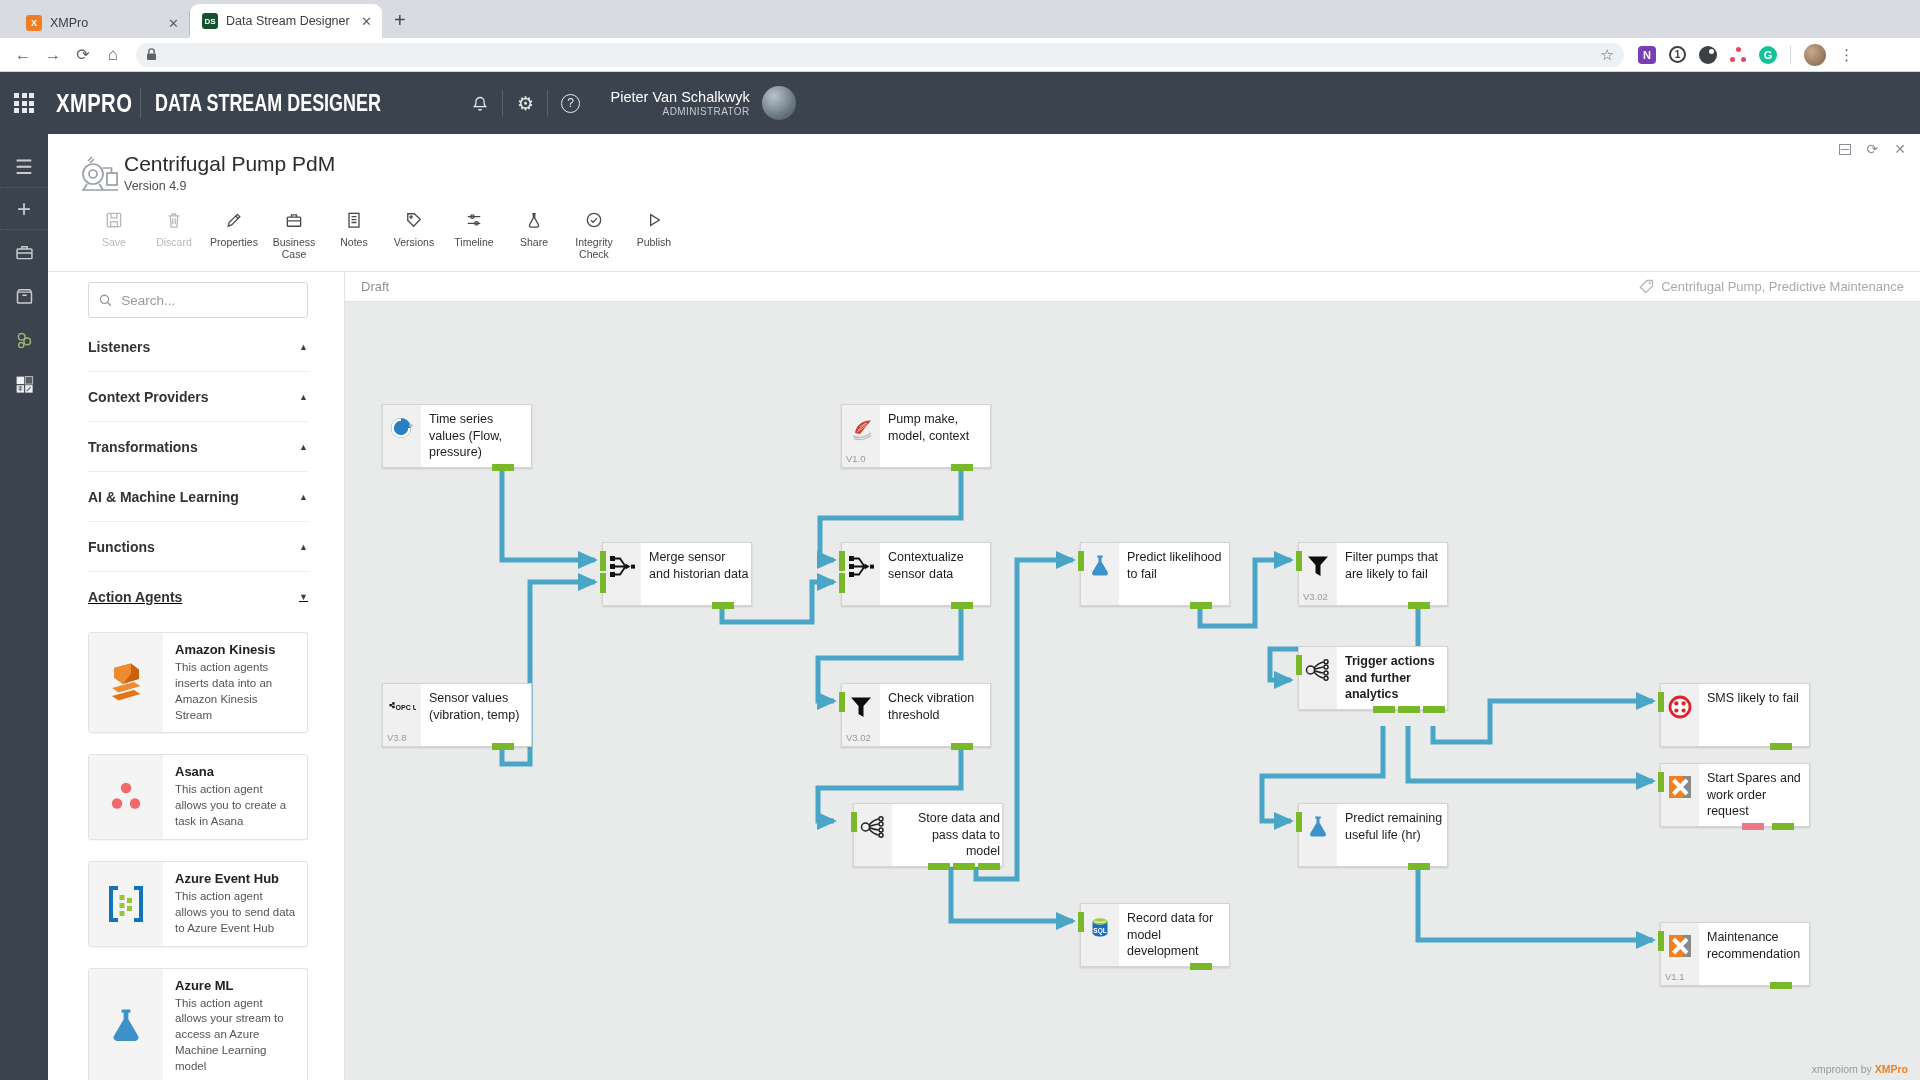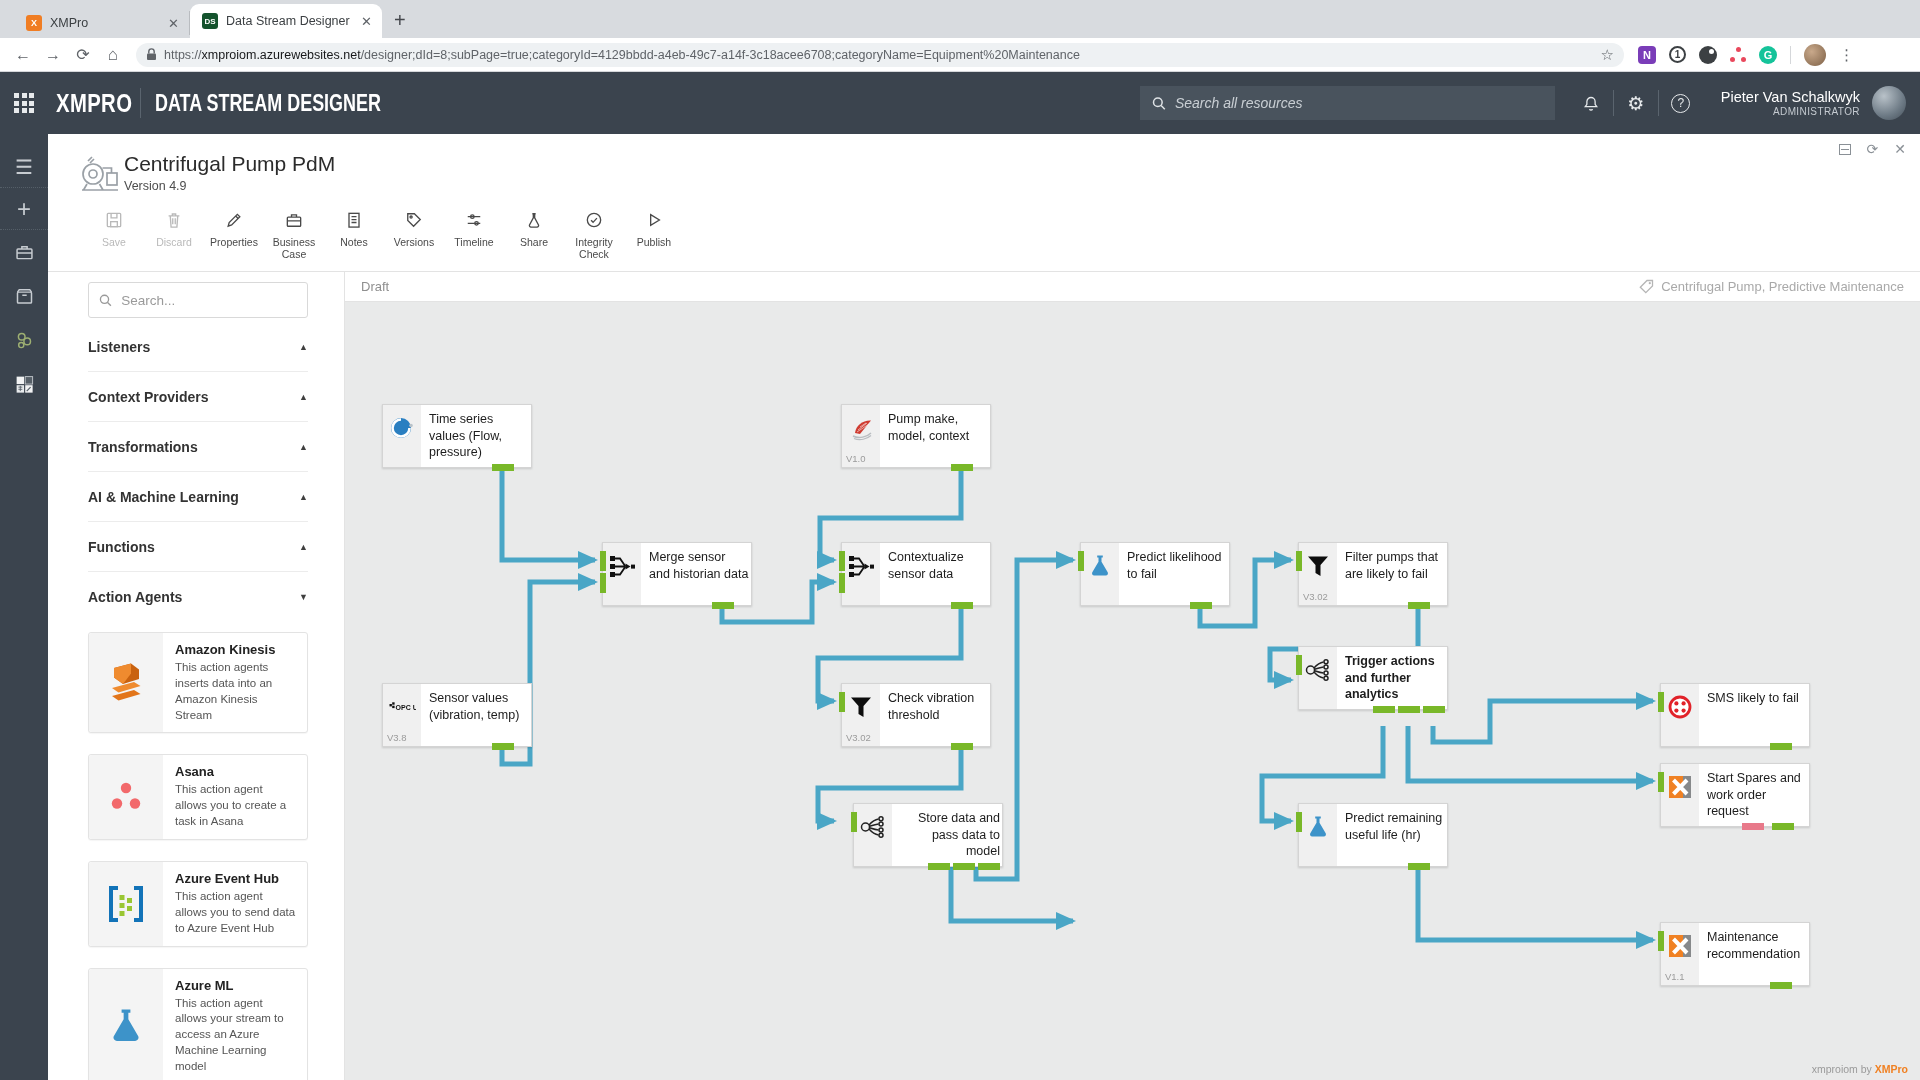--- a/index.html
+++ b/index.html
@@ -106,21 +106,21 @@
   
   .sidebar { position:absolute; left:0; top:138px; width:297px; height:808px; background:#fff;
     border-right:1px solid #e3e3e3; padding:10px 36px 0 40px; overflow:hidden; }
   .sbsearch { height:36px; border:1px solid #d9d9d9; border-radius:3px; display:flex;
     align-items:center; gap:9px; padding:0 10px; margin-bottom:4px; }
   .sbsearch input { border:none; outline:none; font-size:13.5px; color:#444; width:100%;
     font-family:inherit; }
   .sbsearch input::placeholder { color:#9a9a9a; }
   .cat { height:50px; display:flex; align-items:center; justify-content:space-between;
     border-bottom:1px solid #ececec; }
-  .cat:last-of-type { border-bottom:none; }
+  .cat:last-of-type { border-bottom:none;text-decoration:underline; }
   .cat .cl { font-size:14px; font-weight:bold; color:#333; }
   .cat .chev { font-size:9px; color:#3f3f3f; }
   .agents { margin-top:10px; display:flex; flex-direction:column; gap:21px; }
   .agentcard { border:1px solid #e3e3e3; border-radius:3px; background:#fff; display:flex;
     min-height:64px; box-shadow:0 1px 1px rgba(0,0,0,.04); }
   .agicon { flex:0 0 74px; background:#f4f4f4; border-radius:3px 0 0 3px; display:flex;
     align-items:center; justify-content:center; }
   .agicon svg { width:44px; height:44px; }
   .agtext { padding:9px 10px 9px 12px; }
   .agtitle { font-size:13px; font-weight:bold; color:#222; margin-bottom:3px; }
@@ -170,21 +170,20 @@
 <div class="navbar">
   <span class="navbtn" style="margin-left:8px">←</span>
   <span class="navbtn">→</span>
   <span class="navbtn">⟳</span>
   <span class="navbtn home">⌂</span>
   <div class="urlpill">
     <svg class="lock" width="11" height="13" viewBox="0 0 11 13">
         <rect x="1" y="5.5" width="9" height="6.5" rx="1" fill="#5f6368"></rect>
         <path d="M2.8 5.5 V3.6 a2.7 2.7 0 0 1 5.4 0 V5.5" stroke="#5f6368" stroke-width="1.4" fill="none"></path>
       </svg>
-    <span class="url"><span>https://</span><b>xmproiom.azurewebsites.net</b><span>/designer;dId=8;subPage=true;categoryId=4129bbdd-a4eb-49c7-a14f-3c18acee6708;categoryName=Equipment%20Maintenance</span></span>
     <span class="star">☆</span>
   </div>
   <div class="extbar">
     <span class="ext onenote">N</span>
     <span class="ext onepass">1</span>
     <span class="ext darkdot"></span>
     <span class="tridots">
         <i></i>
         <i></i>
         <i></i>
@@ -206,27 +205,20 @@
         <i></i>
         <i></i>
         <i></i>
         <i></i>
         <i></i>
       </span>
     </div>
   <div class="brand">XMPRO</div>
   <div class="brandsep"></div>
   <div class="product">DATA STREAM DESIGNER</div>
-  <div class="hsearch">
-    <svg width="15" height="15" viewBox="0 0 15 15">
-        <circle cx="6.2" cy="6.2" r="4.6" stroke="#dfe3e6" stroke-width="1.6" fill="none"></circle>
-        <path d="M9.7 9.7 L13.6 13.6" stroke="#dfe3e6" stroke-width="1.6"></path>
-      </svg>
-    <input placeholder="Search all resources" style="">
-  </div>
   <div class="hicons">
     <span class="hicon">
       <svg width="18" height="19" viewBox="0 0 24 24" fill="none" stroke="#e7eaec" stroke-width="1.7">
           <path d="M12 4 a5.5 5.5 0 0 1 5.5 5.5 V13 l2.2 3.2 H4.3 L6.5 13 V9.5 A5.5 5.5 0 0 1 12 4 Z"></path>
           <path d="M10 19.5 a2.2 2.2 0 0 0 4 0"></path>
         </svg>
     </span>
     <span class="hdiv"></span>
     <span class="hicon gearchar">⚙</span>
     <span class="hdiv"></span>
@@ -635,20 +627,33 @@
         <div class="node" style="left: 953px; top: 501px;">
           <div class="nzone">
             <span class="nicon"><svg viewBox="0 0 28 28">
                 <path d="M11.2 3.5 h5.6 v2 h-1.3 v4.2 l6.2 10.6 c.8 1.4 -.2 3.2 -1.9 3.2 H8.2 c-1.7 0 -2.7 -1.8 -1.9 -3.2 L12.5 9.7 V5.5 h-1.3 Z" fill="#3d93c9"></path>
               </svg></span>
           </div>
           <div class="nlabel">Predict remaining useful life (hr)</div>
           <div class="port-in" style="top: 8px;"></div>
           <div class="port-out" style="left: 109px;"></div>
         </div>
+        <div class="node" style="left: 735px; top: 601px;">
+          <div class="nzone">
+            <span class="nicon"><svg viewBox="0 0 28 28">
+                <path d="M6.5 8.5 h15 V20 c0 2 -3.4 3.6 -7.5 3.6 C9.9 23.6 6.5 22 6.5 20 Z" fill="#1a6fc4"></path>
+                <ellipse cx="14" cy="8.5" rx="7.5" ry="3.2" fill="#a4cc3c"></ellipse>
+                <path d="M8.5 8.2 c3 1.5 8 1.5 11 0" stroke="#fff" stroke-width="1" fill="none"></path>
+                <text x="14" y="19.5" text-anchor="middle" font-size="6.5" font-weight="bold" fill="#fff" font-family="Liberation Sans, sans-serif">SQL</text>
+              </svg></span>
+          </div>
+          <div class="nlabel">Record data for model development</div>
+          <div class="port-in" style="top: 8px;"></div>
+          <div class="port-out" style="left: 109px;"></div>
+        </div>
         <div class="node" style="left: 1315px; top: 381px;">
           <div class="nzone">
             <span class="nicon"><svg viewBox="0 0 28 28">
                 <circle cx="14" cy="14" r="10" fill="#fff" stroke="#e12229" stroke-width="2.8"></circle>
                 <circle cx="10.4" cy="10.4" r="2.1" fill="#e12229"></circle>
                 <circle cx="17.6" cy="10.4" r="2.1" fill="#e12229"></circle>
                 <circle cx="10.4" cy="17.6" r="2.1" fill="#e12229"></circle>
                 <circle cx="17.6" cy="17.6" r="2.1" fill="#e12229"></circle>
               </svg></span>
           </div>

